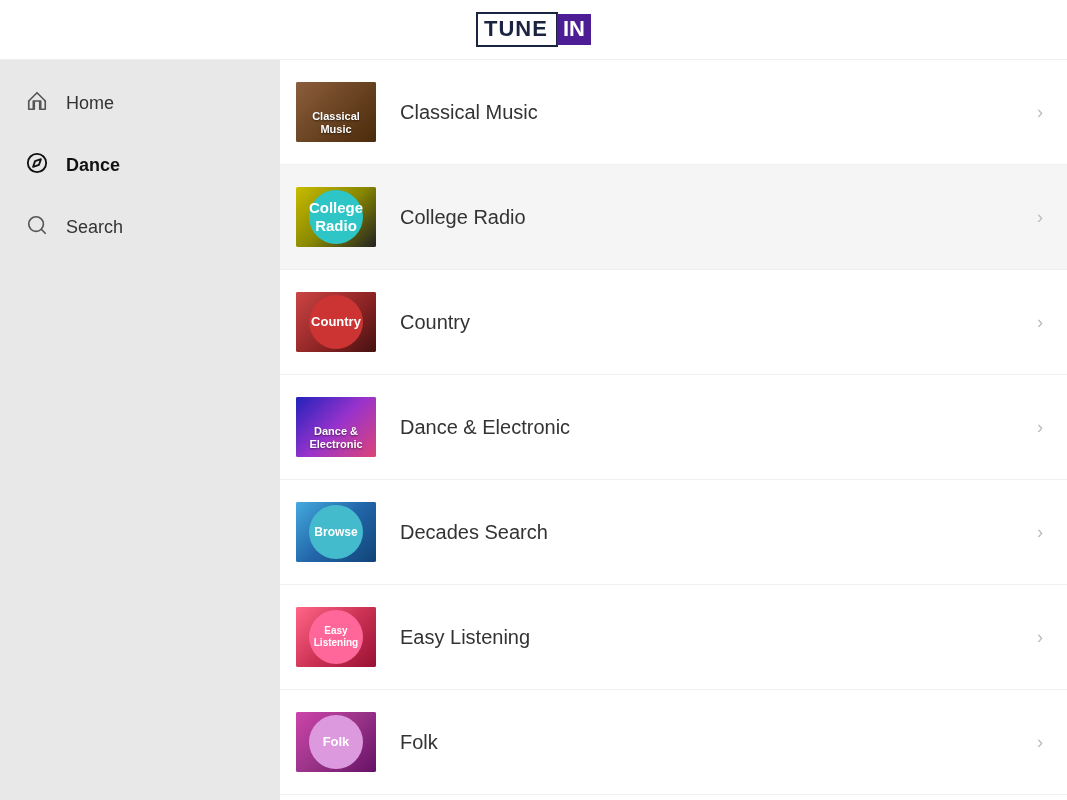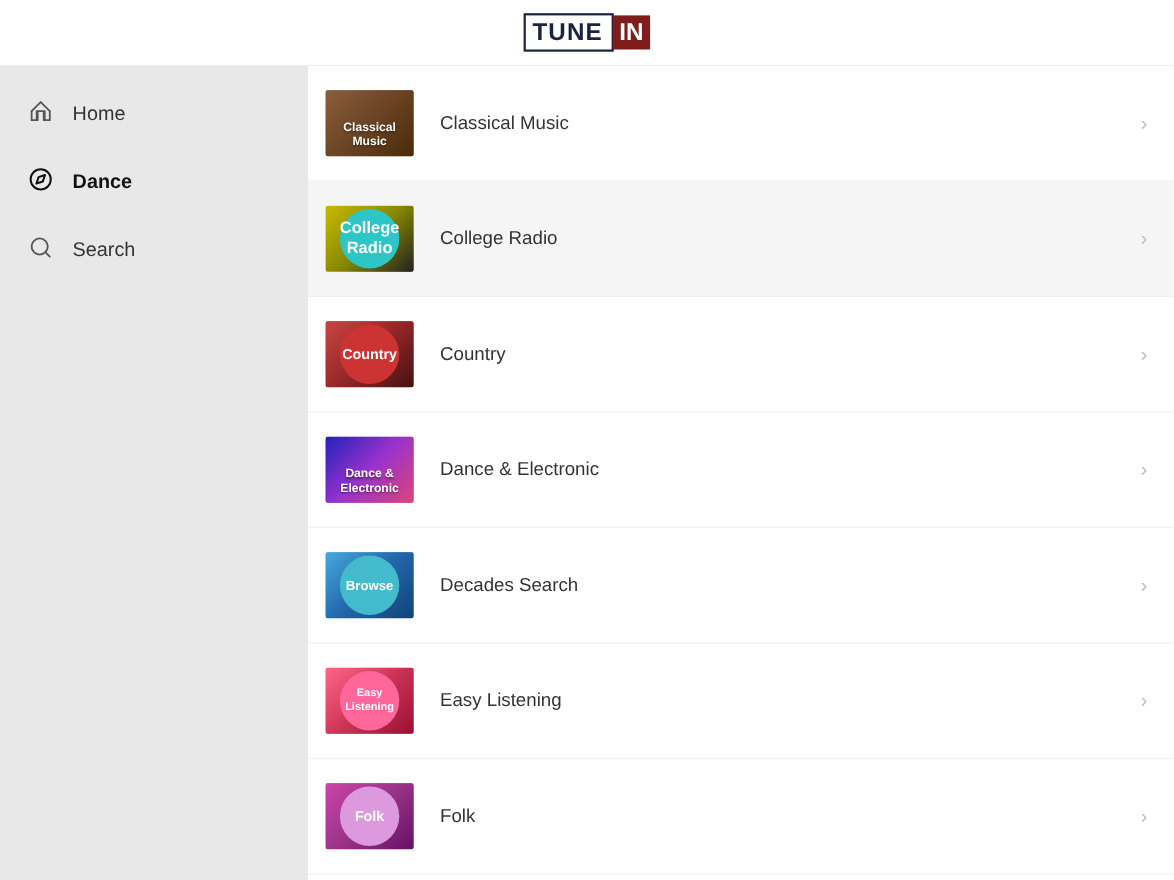--- a/index.html
+++ b/index.html
@@ -23,21 +23,21 @@
     .logo-tune {
       font-size: 22px;
       font-weight: 700;
       color: #1a2340;
       letter-spacing: 1px;
       border: 2.5px solid #1a2340;
       padding: 2px 8px 2px 6px;
       line-height: 1.2;
     }
     .logo-in-box {
-      background: #7f1d1d;
+      background: #4c1d95;
       color: #fff;
       font-size: 22px;
       font-weight: 700;
       padding: 2px 6px;
       line-height: 1.2;
       margin-left: -1px;
     }
 
     
     .main {
@@ -110,21 +110,21 @@
       justify-content: center;
       font-size: 12px;
       font-weight: 700;
       color: #fff;
       text-align: center;
       line-height: 1.2;
       position: relative;
     }
 
     .item-label {
-      font-size: 17px;
+      font-size: 20px;
       color: #333;
       flex: 1;
       padding-left: 8px;
     }
 
     .item-chevron {
       color: #bbb;
       font-size: 18px;
       padding-right: 24px;
       flex-shrink: 0;

